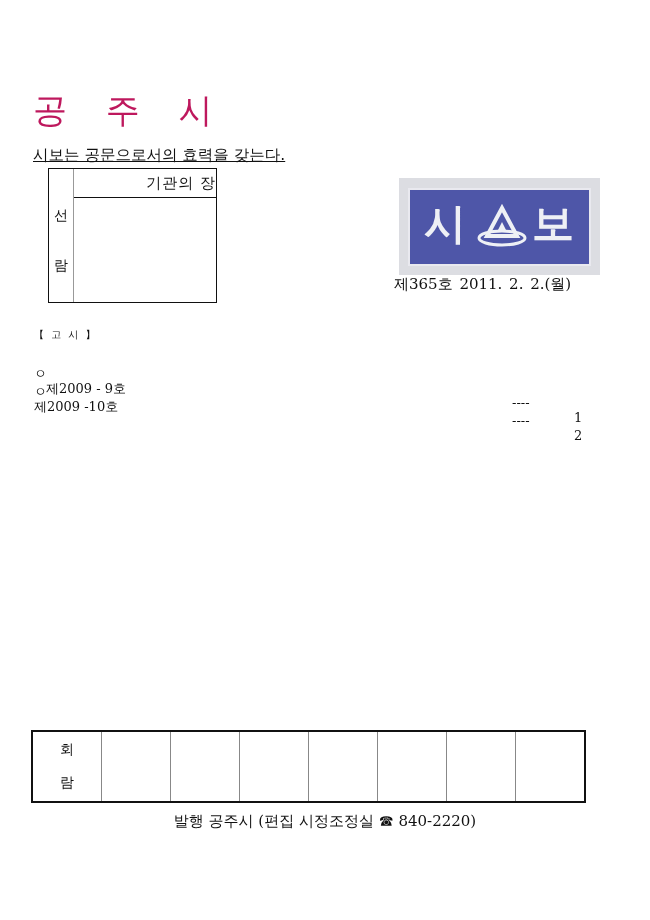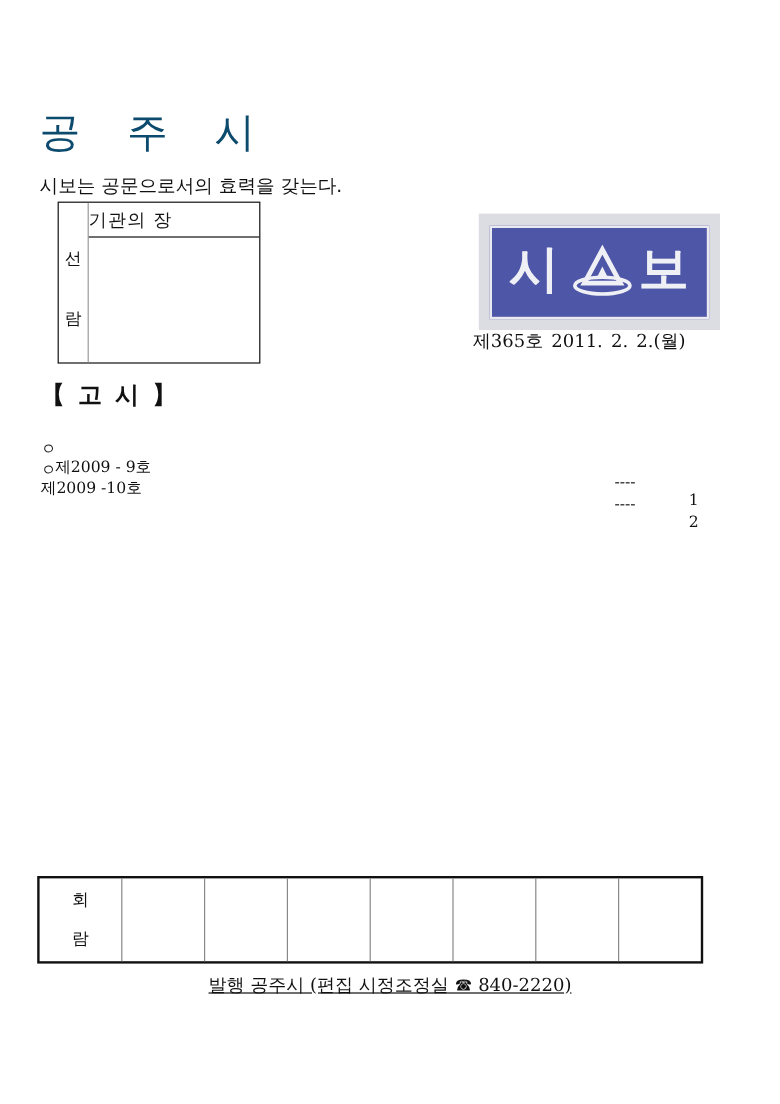--- a/index.html
+++ b/index.html
@@ -1,40 +1,40 @@
 <!DOCTYPE html>
 <html><head>
   <meta charset="utf-8">
   <style>
     html, body { margin:0; padding:0; background:#ffffff; }
     body { width:650px; height:920px; position:relative; overflow:hidden;
            font-family:"DejaVu Serif","Liberation Serif",serif; color:#111; }
     .abs { position:absolute; }
     .title { left:33px; top:88px; font-family:"DejaVu Sans","Liberation Sans",sans-serif;
-             font-size:34px; letter-spacing:14px; color:#0c4a6e; }
-    .subtitle { left:33px; top:145px; font-size:15.5px; font-family:"DejaVu Sans","Liberation Sans",sans-serif; }
+             font-size:34px; letter-spacing:14px; color:#be185d; }
+    .subtitle { left:33px; top:145px; font-size:15.5px; font-family:"DejaVu Sans","Liberation Sans",sans-serif;text-decoration:underline; }
     .approve { left:48px; top:168px; width:169px; height:135px; border:1.5px solid #111; box-sizing:border-box; }
     .approve .side { position:absolute; left:0; top:0; width:24px; height:100%; border-right:1.5px solid #999; }
     .approve .side span { position:absolute; left:0; width:24px; text-align:center; font-size:14px; }
     .approve .head { position:absolute; left:25px; right:0; top:0; height:28px; border-bottom:1.5px solid #111;
-                     text-align:left; line-height:28px; font-size:15px; letter-spacing:1px; }
+                     text-align:right; line-height:28px; font-size:15px; letter-spacing:1px; }
     .logo { left:399px; top:178px; width:201px; height:97px; background:#dcdde2; }
     .logo .inner { position:absolute; left:9px; top:10px; right:9px; bottom:9px; background:#4e56a8;
                    border:2px solid #e9e9ef; box-sizing:border-box; }
     .logo .txt { position:absolute; top:6px; font-family:"DejaVu Sans","Liberation Sans",sans-serif;
                  font-weight:bold; color:#eef0f5; font-size:42px; }
     .issue { left:394px; top:275px; font-size:15px; word-spacing:2px; }
-    .section { left:34px; top:316px; font-size:20px; font-weight:bold; letter-spacing:2px; }
+    .section { left:34px; top:328px; font-size:10px; font-weight:normal; letter-spacing:2px; }
     .notice-row { left:34px; font-size:13px; white-space:pre; }
     .notice-row span { position:absolute; white-space:pre; }
     .review { left:31px; top:730px; width:555px; height:73px; border:2px solid #111; box-sizing:border-box; display:flex; }
     .review .cell { flex:1; border-left:1.2px solid #888; position:relative; }
     .review .cell:first-child { border-left:none; }
     .review .lbl { position:absolute; left:0; right:0; text-align:center; font-size:14px; }
-    .footer { left:0; width:650px; top:812px; text-align:center; font-size:15px;text-decoration:underline; }
+    .footer { left:0; width:650px; top:812px; text-align:center; font-size:15px; }
   </style>
 </head>
 <body>
 
 <div class="abs title">공 주 시</div>
 <div class="abs subtitle">시보는 공문으로서의 효력을 갖는다.</div>
 
 <div class="abs approve">
   <div class="side">
     <span style="top:38px">선</span>

